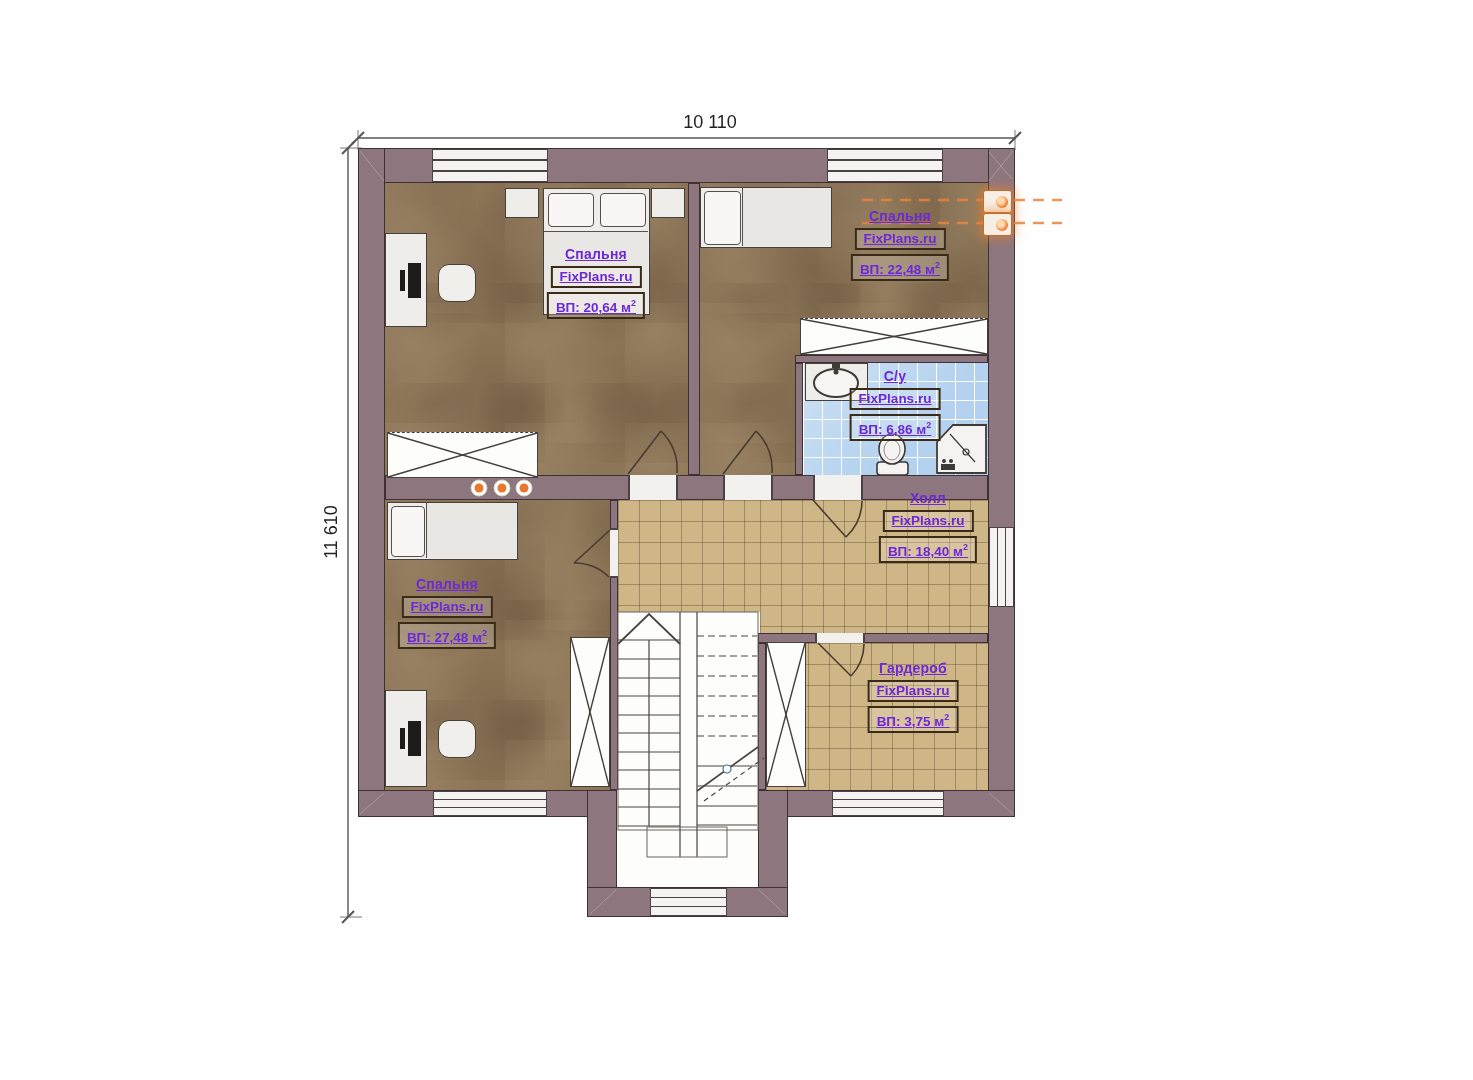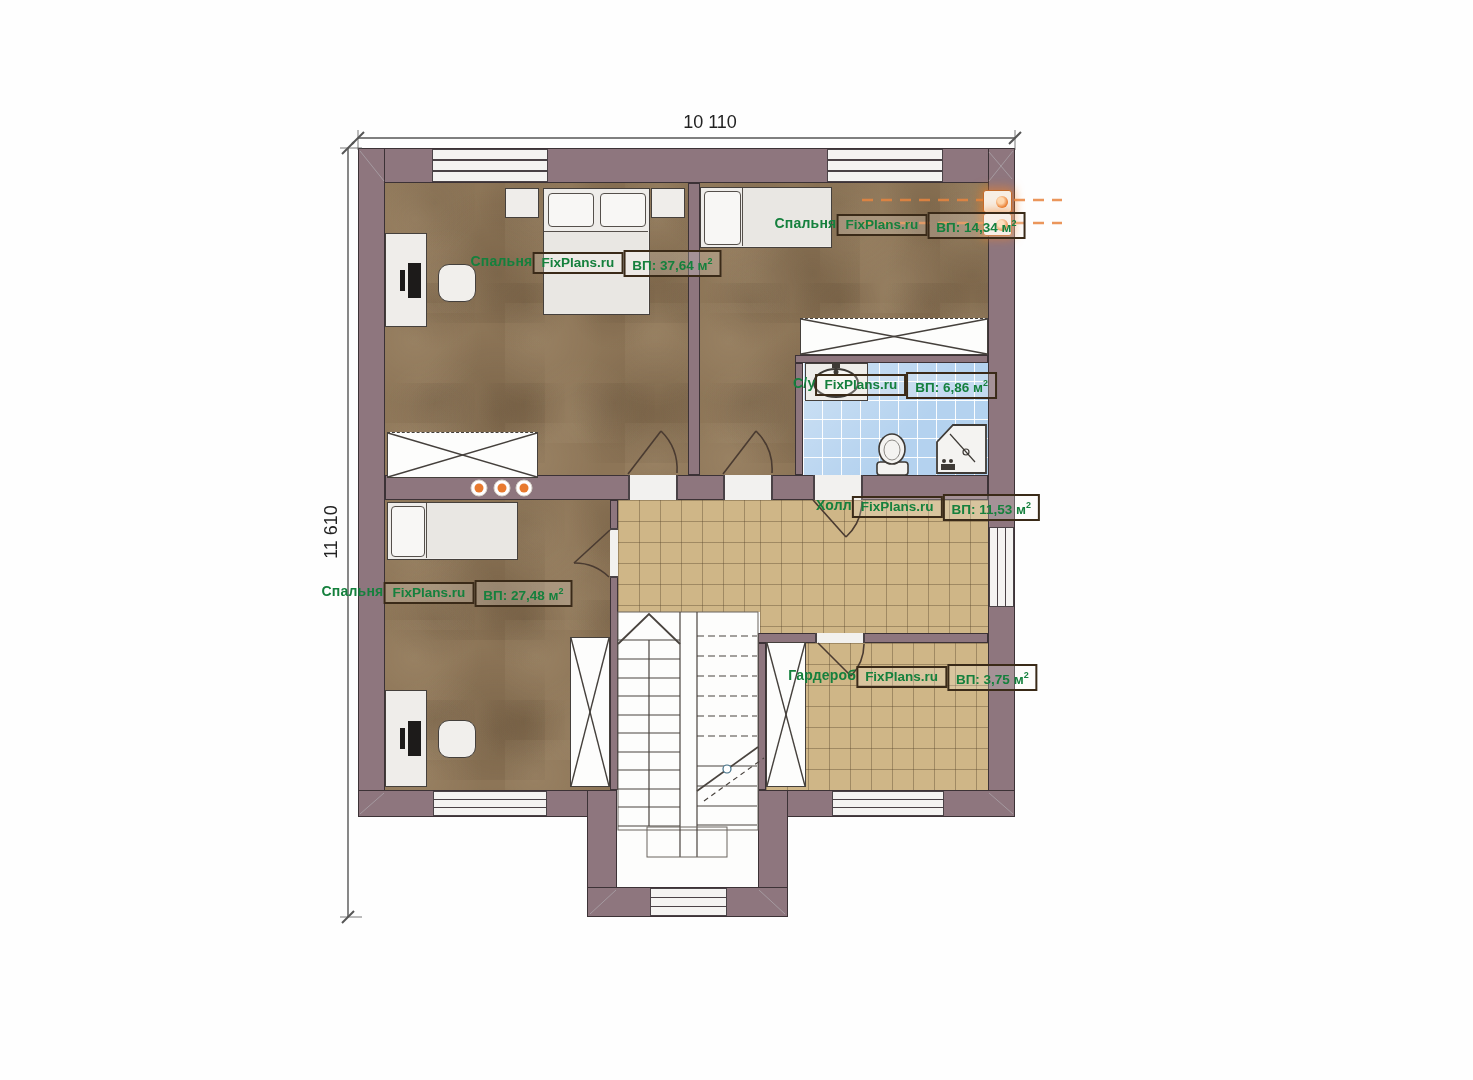--- a/index.html
+++ b/index.html
@@ -40,22 +40,22 @@
   .xunit{position:absolute;background:#fdfdfc;border:1.5px solid #45403c;box-sizing:border-box;z-index:18;}
   .dashed-top{border-top-style:dashed;}
   .pillow{position:absolute;background:#f8f7f5;border:1.2px solid #55504b;border-radius:4px;}
   .blanket{position:absolute;background:#e9e7e3;border-top:1.2px solid #55504b;}
   .monitor{position:absolute;background:#1d1b1a;}
   .radiator{position:absolute;background:#f7eee4;border:1.5px solid #c46a2a;border-radius:3px;
     box-shadow:0 0 10px 3px rgba(240,130,40,0.55);z-index:22;}
   .radiator .dot{position:absolute;right:3px;top:50%;width:12px;height:12px;margin-top:-6px;border-radius:50%;
     background:radial-gradient(circle at 40% 40%, #ffd9b0 0 30%, #e87a2e 70%);}
   
-  .room-label{position:absolute;transform:translateX(-50%);display:flex;flex-direction:row;align-items:center;
-    color:#15803d;z-index:30;}
+  .room-label{position:absolute;transform:translateX(-50%);display:flex;flex-direction:column;align-items:center;
+    color:#6d28d9;z-index:30;text-decoration:underline;}
   .room-title{font-weight:700;font-size:14px;letter-spacing:.2px;white-space:nowrap;}
   .lbl-box{border:2px solid #3a2a18;background:rgba(252,248,240,0.22);padding:0 7px;margin-top:4px;
     font-size:13.5px;font-weight:700;line-height:18px;white-space:nowrap;}
   .lbl-box sup{font-size:9px;}
   
   .dim-label{position:absolute;font-size:18px;color:#222;z-index:30;transform:translateX(-50%);white-space:nowrap;}
   .dim-label.rot{transform:translate(-50%,-50%) rotate(-90deg);}
   svg.overlay{position:absolute;left:0;top:0;z-index:20;pointer-events:none;}
 </style>
 </head>
@@ -257,39 +257,39 @@
       <line x1="342" y1="154" x2="354" y2="142" stroke-width="2"></line>
         <line x1="342" y1="923" x2="354" y2="911" stroke-width="2"></line>
       <line x1="340" y1="148" x2="362" y2="148" stroke-width="0.8"></line>
         <line x1="340" y1="917" x2="362" y2="917" stroke-width="0.8"></line>
     </g>
   </svg>
 
   <div class="room-label" style="left:596px;top:246px">
     <div class="room-title">Спальня</div>
     <div class="lbl-box"><span>FixPlans.ru</span></div>
-    <div class="lbl-box"><span>ВП: 37,64 м</span><sup>2</sup></div>
+    <div class="lbl-box"><span>ВП: 20,64 м</span><sup>2</sup></div>
   </div>
 
   <div class="room-label" style="left:900px;top:208px">
     <div class="room-title">Спальня</div>
     <div class="lbl-box"><span>FixPlans.ru</span></div>
-    <div class="lbl-box"><span>ВП: 14,34 м</span><sup>2</sup></div>
+    <div class="lbl-box"><span>ВП: 22,48 м</span><sup>2</sup></div>
   </div>
 
   <div class="room-label" style="left:895px;top:368px">
     <div class="room-title">С/у</div>
     <div class="lbl-box"><span>FixPlans.ru</span></div>
     <div class="lbl-box"><span>ВП: 6,86 м</span><sup>2</sup></div>
   </div>
 
   <div class="room-label" style="left:928px;top:490px">
     <div class="room-title">Холл</div>
     <div class="lbl-box"><span>FixPlans.ru</span></div>
-    <div class="lbl-box"><span>ВП: 11,53 м</span><sup>2</sup></div>
+    <div class="lbl-box"><span>ВП: 18,40 м</span><sup>2</sup></div>
   </div>
 
   <div class="room-label" style="left:447px;top:576px">
     <div class="room-title">Спальня</div>
     <div class="lbl-box"><span>FixPlans.ru</span></div>
     <div class="lbl-box"><span>ВП: 27,48 м</span><sup>2</sup></div>
   </div>
 
   <div class="room-label" style="left:913px;top:660px">
     <div class="room-title">Гардероб</div>

